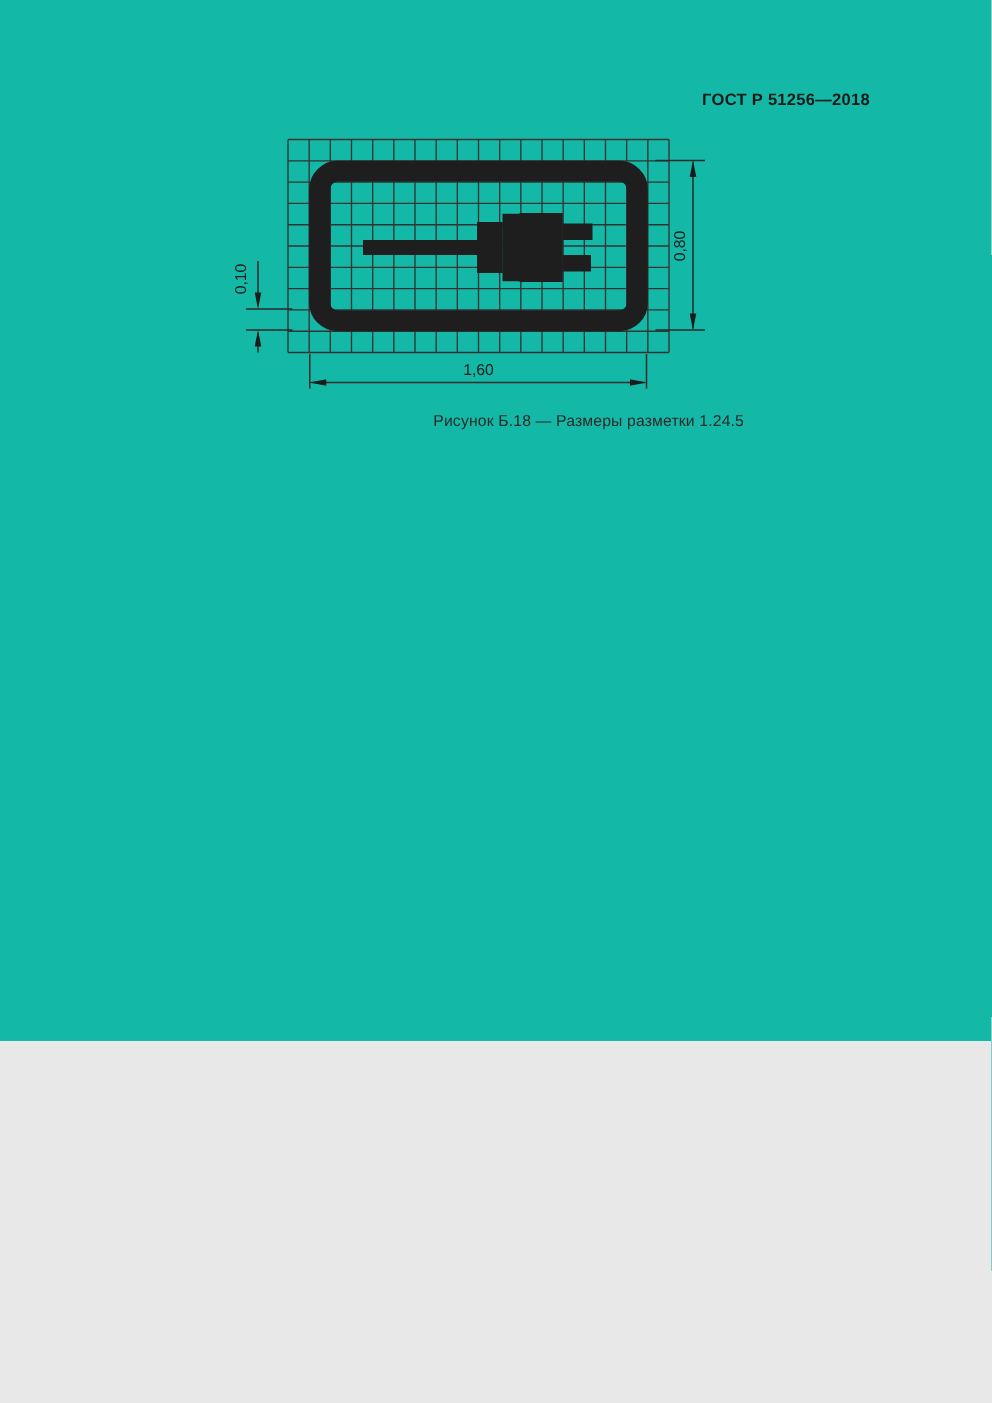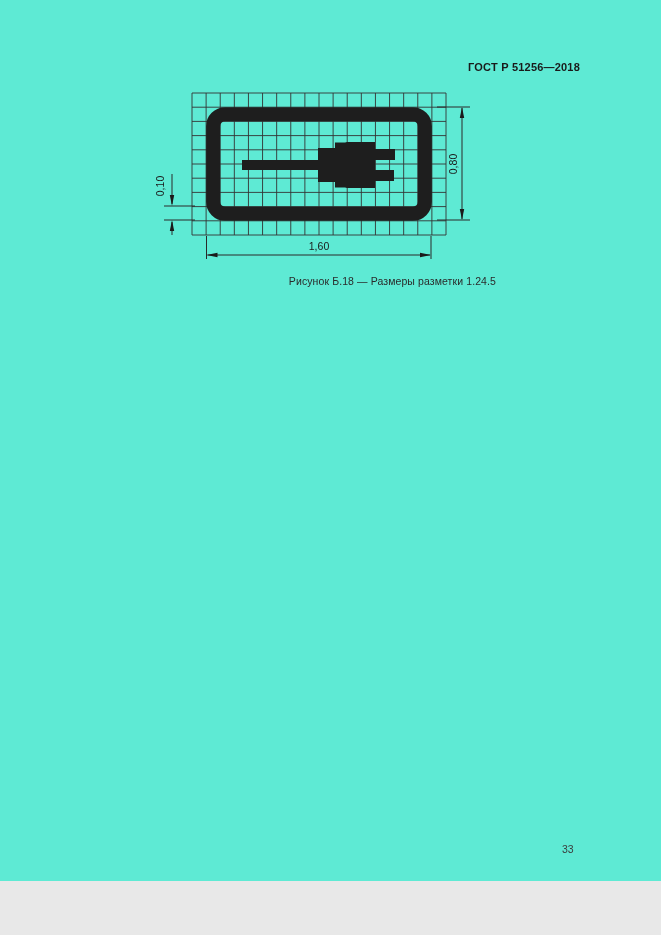--- a/index.html
+++ b/index.html
@@ -1,19 +1,19 @@
 <!DOCTYPE html>
 <html><head>
 <meta charset="utf-8">
 <style>
   html, body { margin: 0; padding: 0; background: #e8e8e8; }
   .page {
     position: relative;
-    width: 661px; height: 881px;
-    background: #5eead4;
+    width: 661px; height: 694px;
+    background: #14b8a6;
     font-family: "Liberation Sans", sans-serif;
     overflow: hidden;
   }
   .doc-header {
     position: absolute;
     top: 61px; right: 81px;
     font-size: 11px; font-weight: 700;
     letter-spacing: 0.2px;
     color: #1a1a1a;
     white-space: nowrap;

